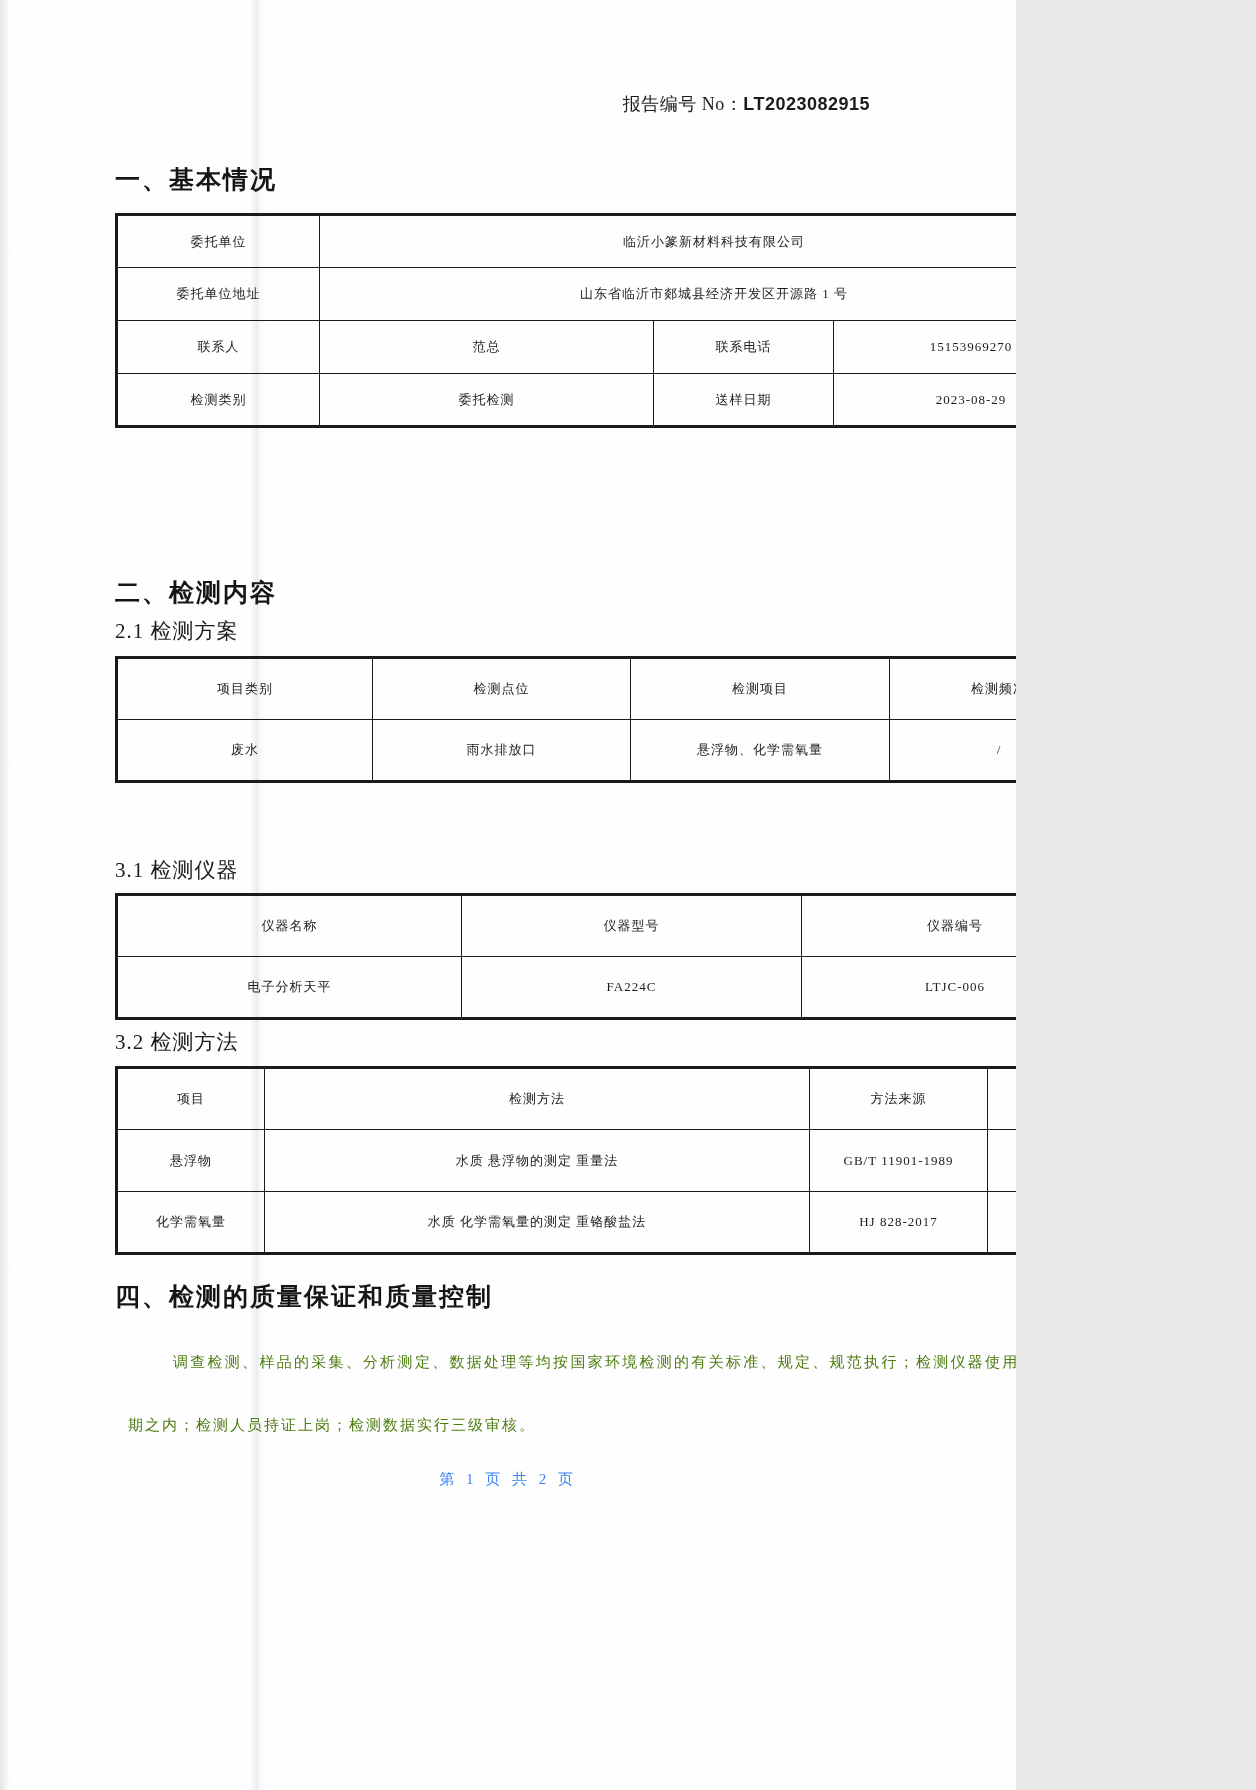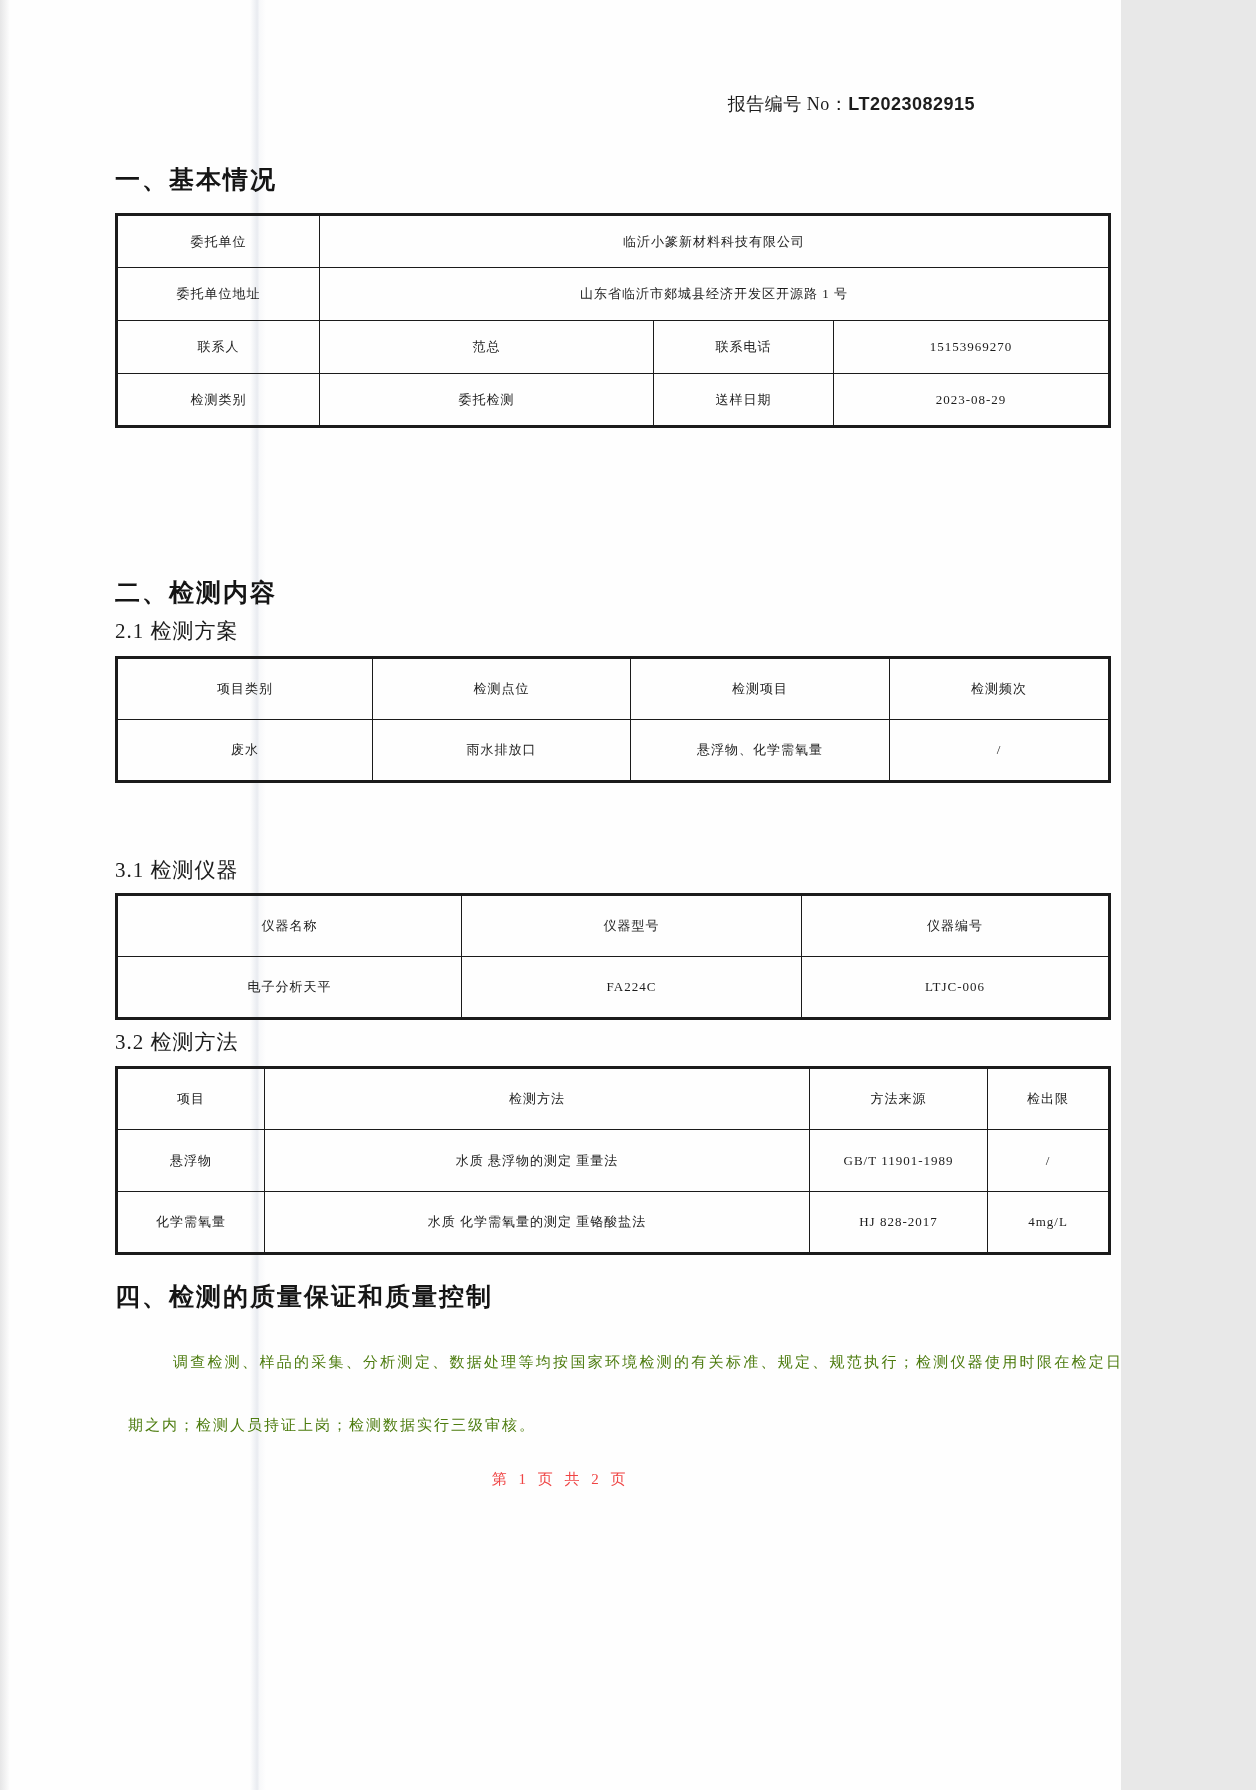--- a/index.html
+++ b/index.html
@@ -1,19 +1,19 @@
 <!DOCTYPE html>
 <html><head>
 <meta charset="utf-8">
 <style>
   * { margin:0; padding:0; box-sizing:border-box; }
   html,body { background:#e8e8e8; }
   .page {
     position:relative;
-    width:1121px; height:1790px;
+    width:1016px; height:1790px;
     background:#fefefe;
     overflow:hidden;
     font-family:"Liberation Serif","DejaVu Serif",serif;
     color:#1c1c1c;
   }
   
   .scan-streak {
     position:absolute; top:0; left:250px; width:16px; height:100%;
     background:linear-gradient(to right, rgba(170,180,200,0) 0%, rgba(170,180,200,0.25) 45%, rgba(170,180,200,0.08) 60%, rgba(170,180,200,0) 100%);
     pointer-events:none;
@@ -59,21 +59,21 @@
   .para {
     position:absolute; left:128px; width:995px;
     font-size:15px; line-height:63px;
     letter-spacing:2px;
     text-align:justify;
     text-indent:45px;
     color:#4d7c0f;
   }
   .footer {
     position:absolute; left:0; width:100%; text-align:center;
-    font-size:15px; letter-spacing:4px; color:#ef4444;
+    font-size:15px; letter-spacing:4px; color:#3b82f6;
   }
   
   .stamp { position:absolute; color:#d8241f; opacity:0.88; pointer-events:none; }
   .stamp-stroke {
     top:660px; left:1200px; width:52px; height:7px;
     background:#d8241f; transform:rotate(-13deg); border-radius:3px;
   }
   .stamp-char1 {
     top:676px; left:1200px;
     font-family:"DejaVu Sans","Liberation Sans",sans-serif;

